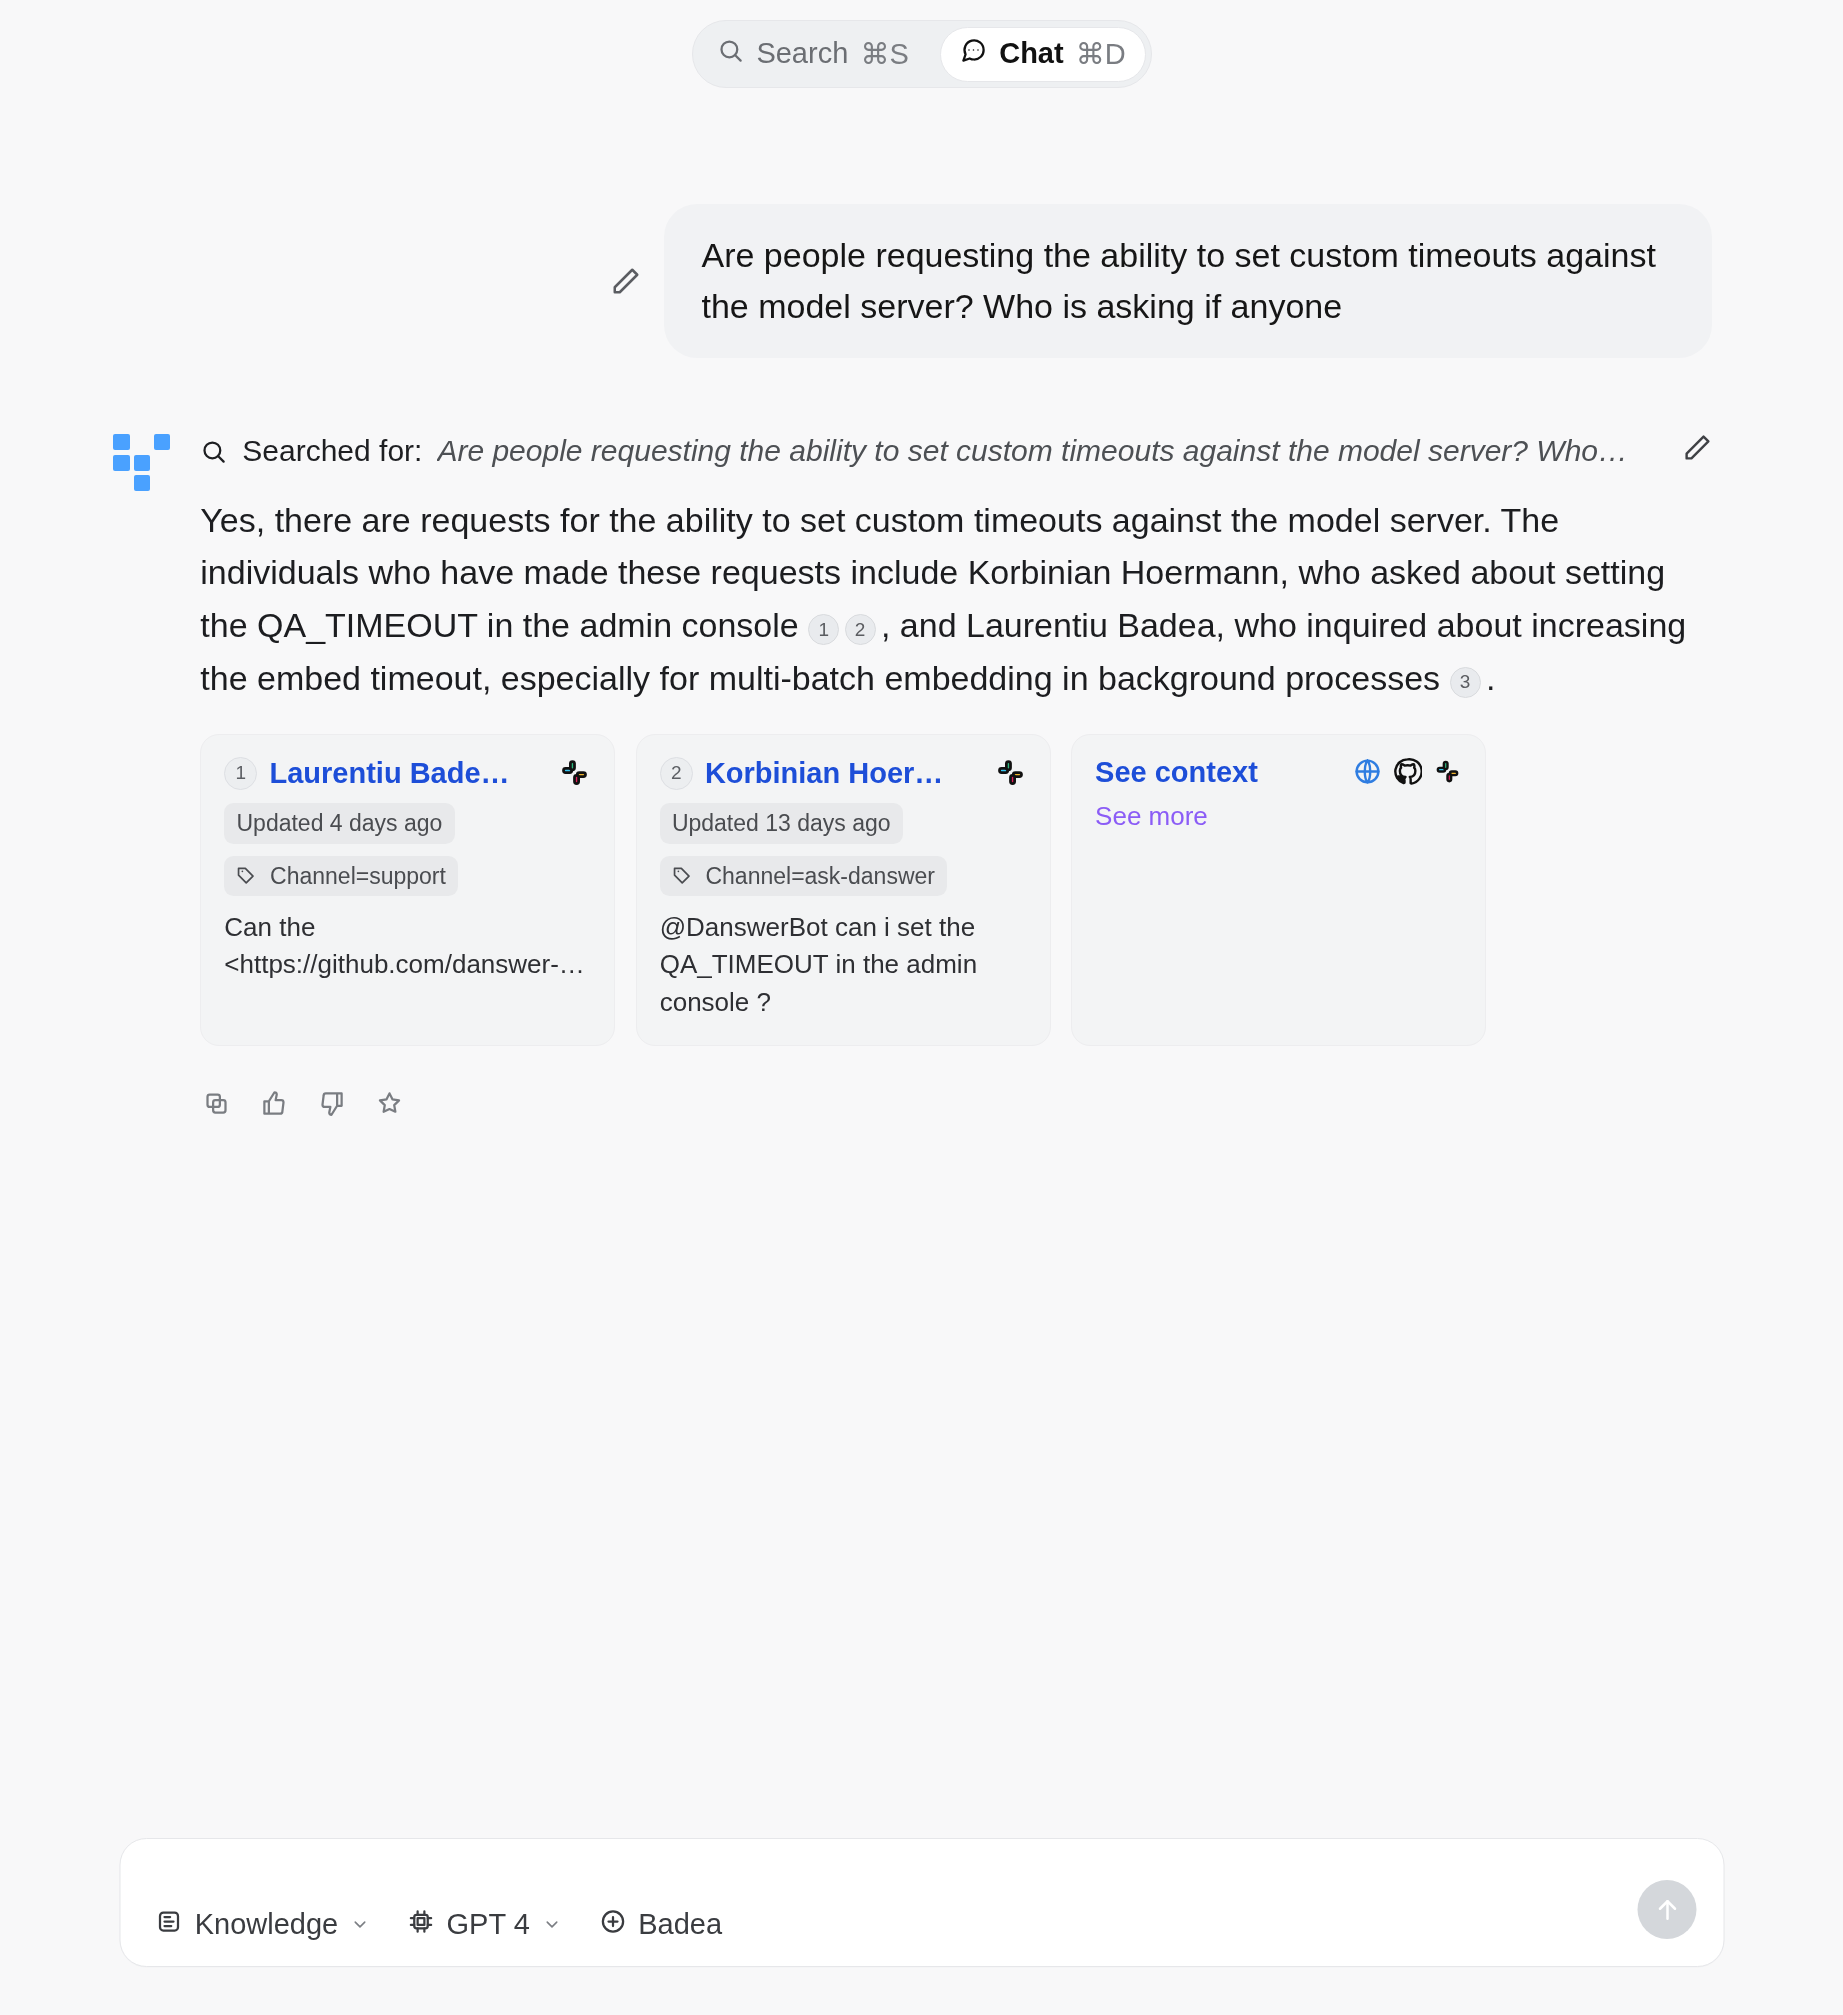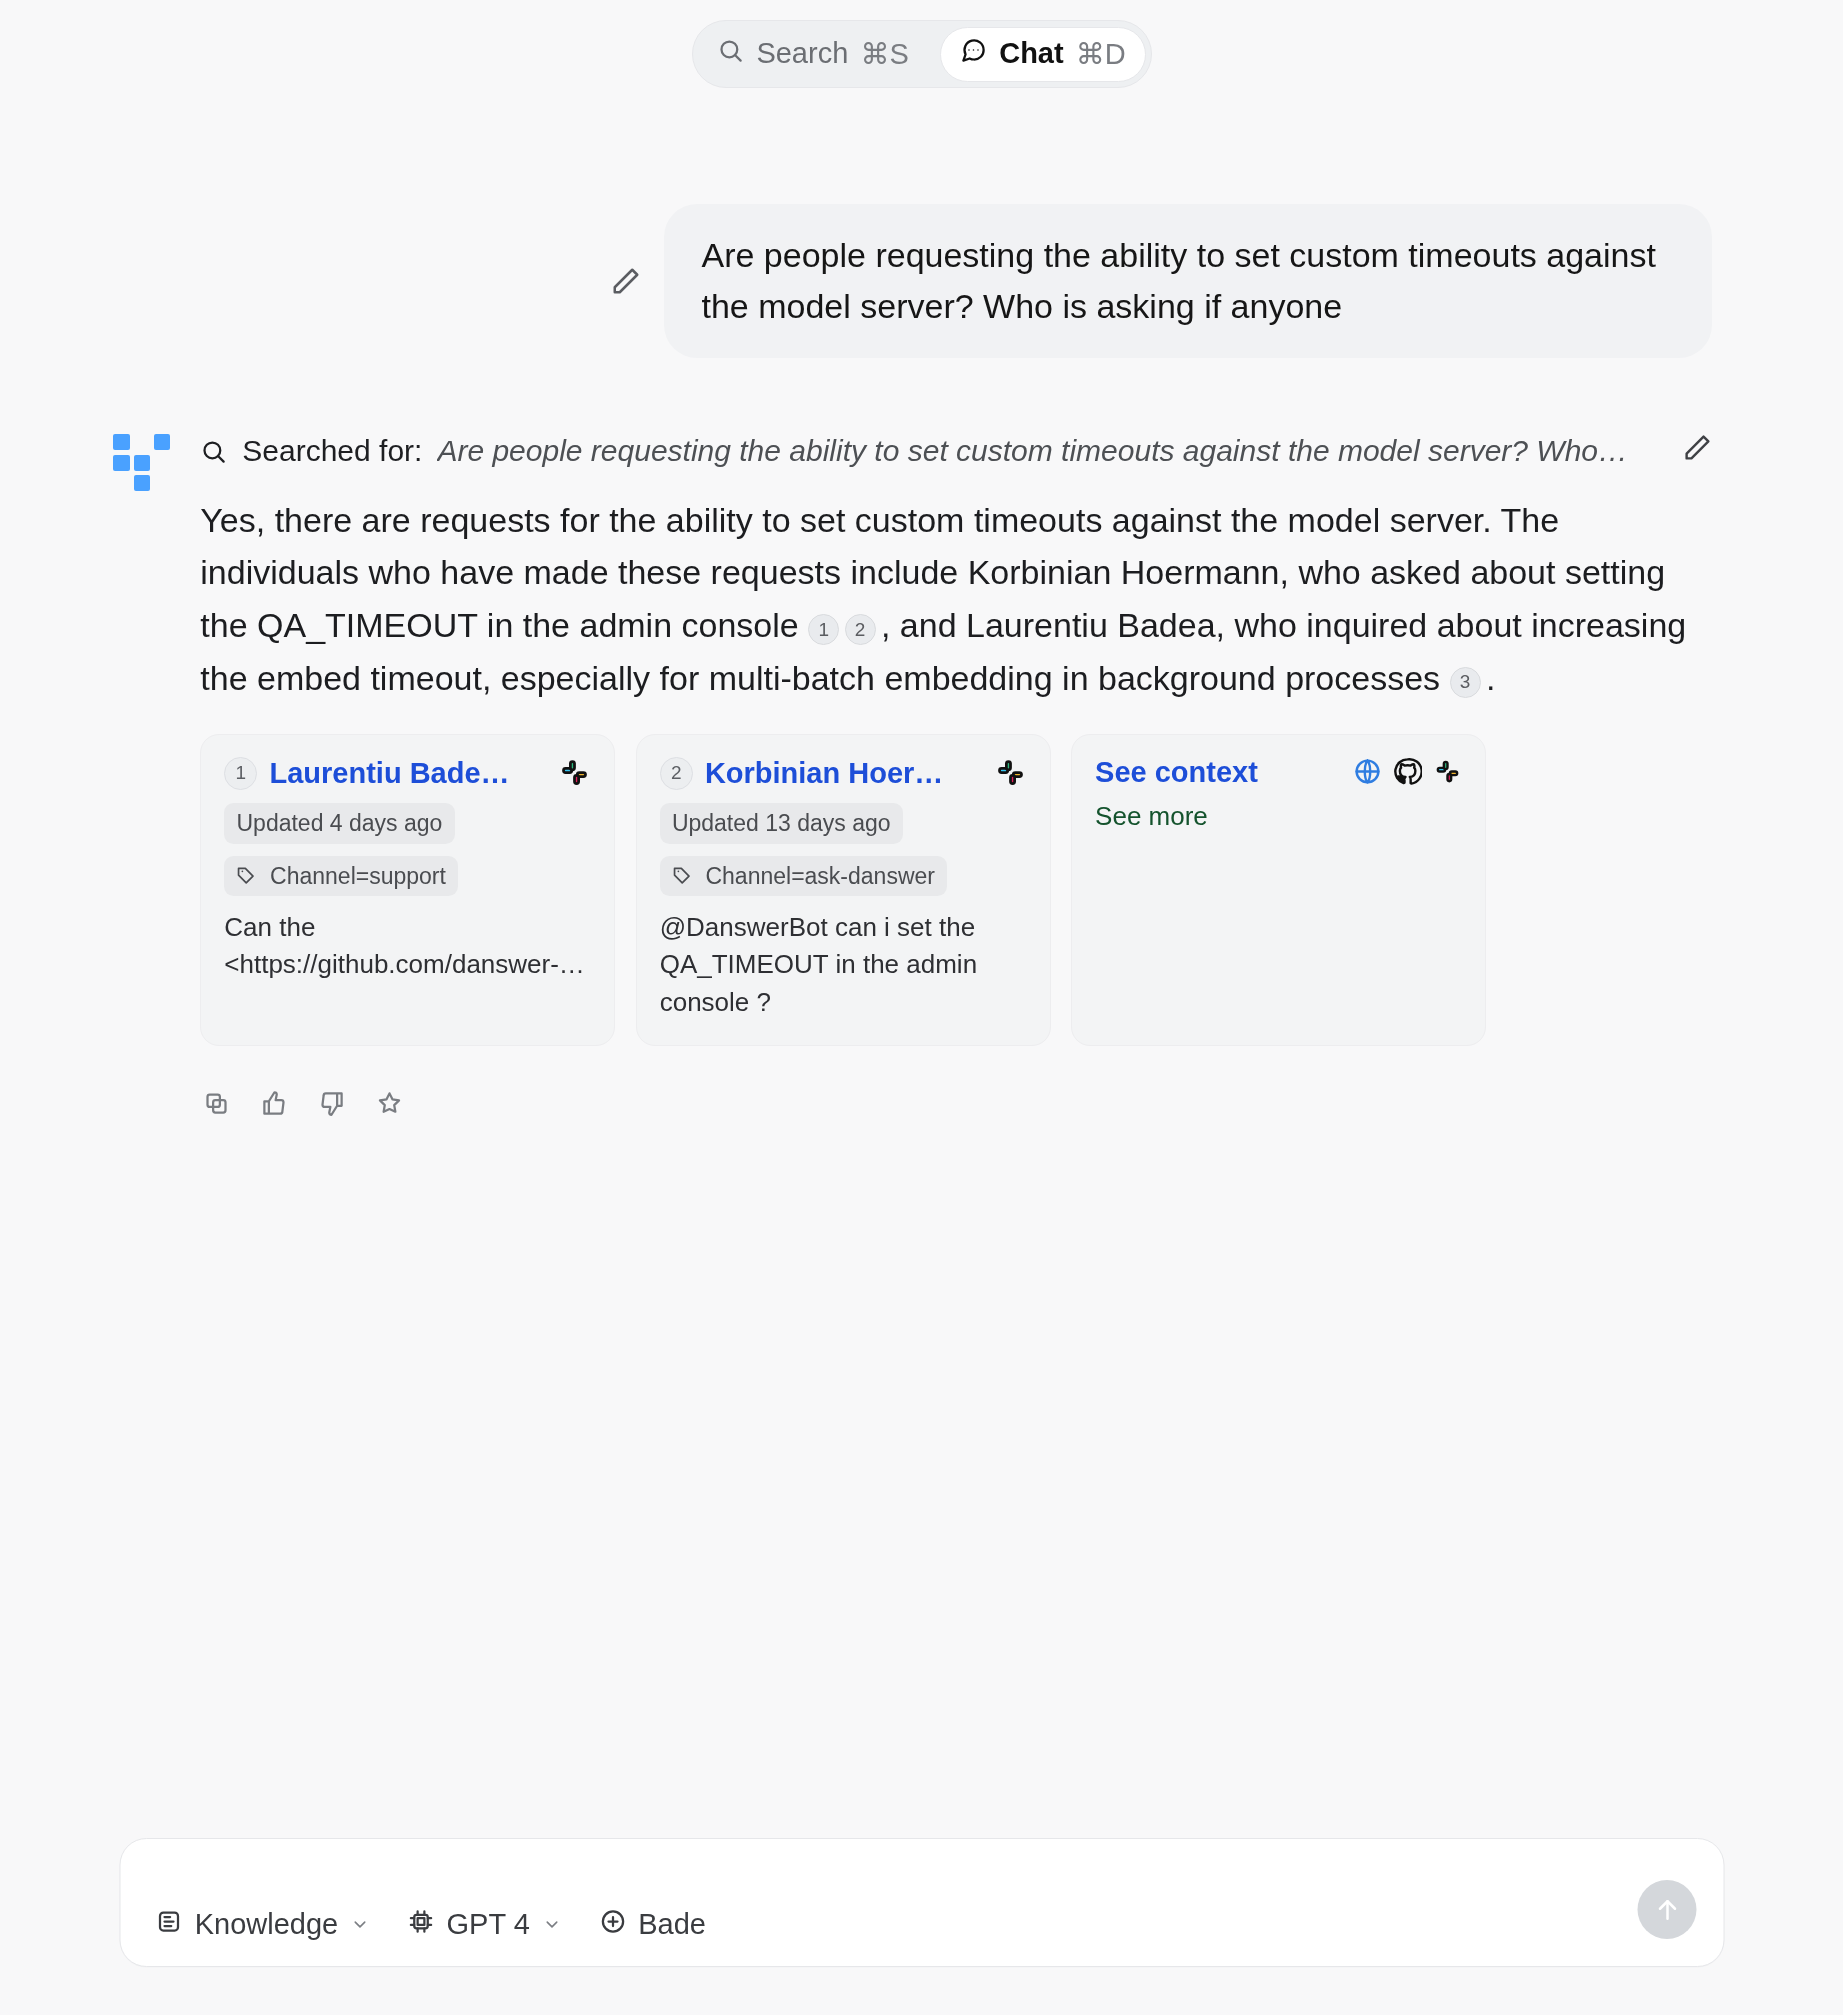--- a/index.html
+++ b/index.html
@@ -58,21 +58,21 @@
   .cards{display:flex;gap:20.4px;margin-top:30px}
   .card{width:415px;background:var(--card);border:0.7px solid #ededef;border-radius:19px;padding:20.4px 23px 23px;display:flex;flex-direction:column;gap:12.2px}
   .card .head{display:flex;align-items:center;gap:12.2px}
   .card .num{width:33px;height:33px;border-radius:50%;background:#eceef0;border:0.7px solid #dddfe3;color:#5c5f64;font-size:19px;display:flex;align-items:center;justify-content:center;flex:none}
   .card .title{font-size:29px;font-weight:700;color:#1d4ed8;white-space:nowrap;overflow:hidden;text-overflow:ellipsis;flex:1;min-width:0}
   .card .src-ic{flex:none}
   .chip{align-self:flex-start;background:var(--chip);color:var(--chip-text);font-size:23px;padding:6.8px 12.2px;border-radius:9.5px}
   .chip .tag-ic{margin-right:6.8px;position:relative;top:2px}
   .snippet{font-size:26px;color:#2e2f33;line-height:1.45}
   .context-card .title{font-weight:700;font-size:29px}
-  .context-card .see-more{color:#14532d;font-size:26px}
+  .context-card .see-more{color:#8b5cf6;font-size:26px}
   .context-icons{display:flex;gap:11px;align-items:center}
 
   
   .feedback{display:flex;gap:24.5px;margin-top:41px;color:#7a7d82}
   .fb-btn{width:33px;height:33px;display:flex;align-items:center;justify-content:center;border-radius:6.8px;cursor:pointer}
 
   
   .composer{position:absolute;left:50%;bottom:48px;transform:translateX(-50%);width:1605px;background:#ffffff;border:0.7px solid #e6e7ea;border-radius:27px;padding:31px 35px 24.5px;box-shadow:0 0.7px 0 rgba(0,0,0,.02)}
   .composer .placeholder{color:#9a9da3;font-size:31px}
   .composer .row2{display:flex;align-items:flex-end;gap:38px;margin-top:38px}
@@ -286,21 +286,21 @@
       <span>GPT 4</span>
       <span class="chev"><svg width="19" height="19" viewBox="0 0 24 24">
             <path d="M6 9l6 6 6-6"></path>
           </svg></span>
     </div>
     <div class="chipbtn">
       <span><svg width="27" height="27" viewBox="0 0 24 24">
             <circle cx="12" cy="12" r="9"></circle>
             <path d="M12 8v8M8 12h8"></path>
           </svg></span>
-      <span>Bade</span>
+      <span>Badea</span>
     </div>
   </div>
   <div class="send">
     <svg width="30" height="30" viewBox="0 0 24 24" style="stroke:#fff">
         <path d="M12 19V5"></path>
         <path d="M6 11l6-6 6 6"></path>
       </svg>
   </div>
 </div>
 

